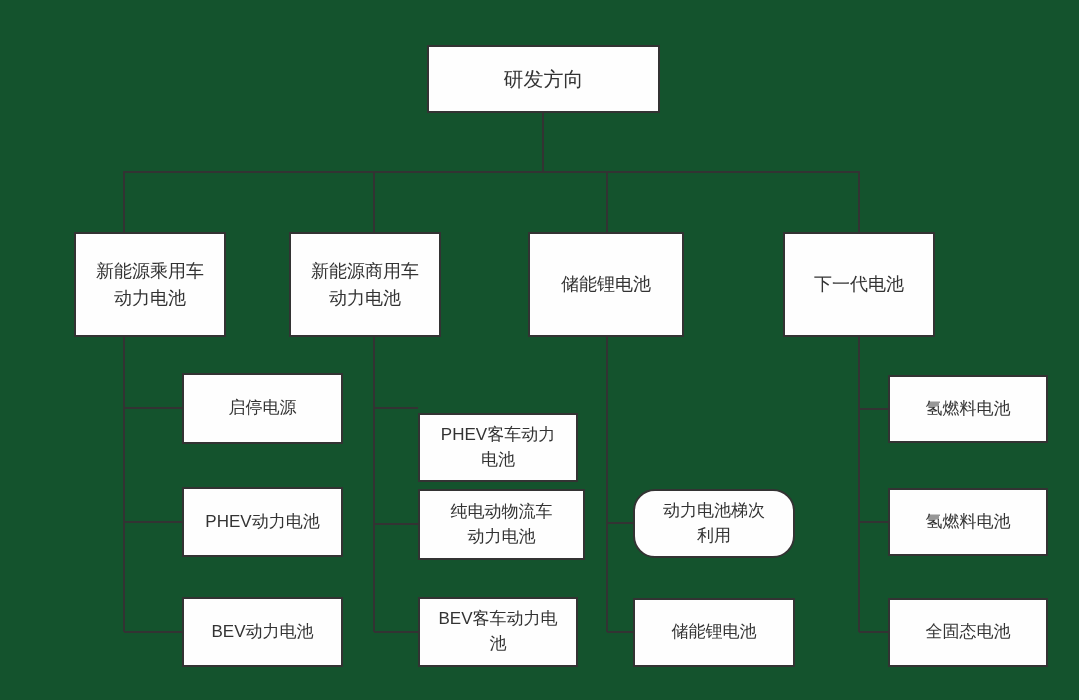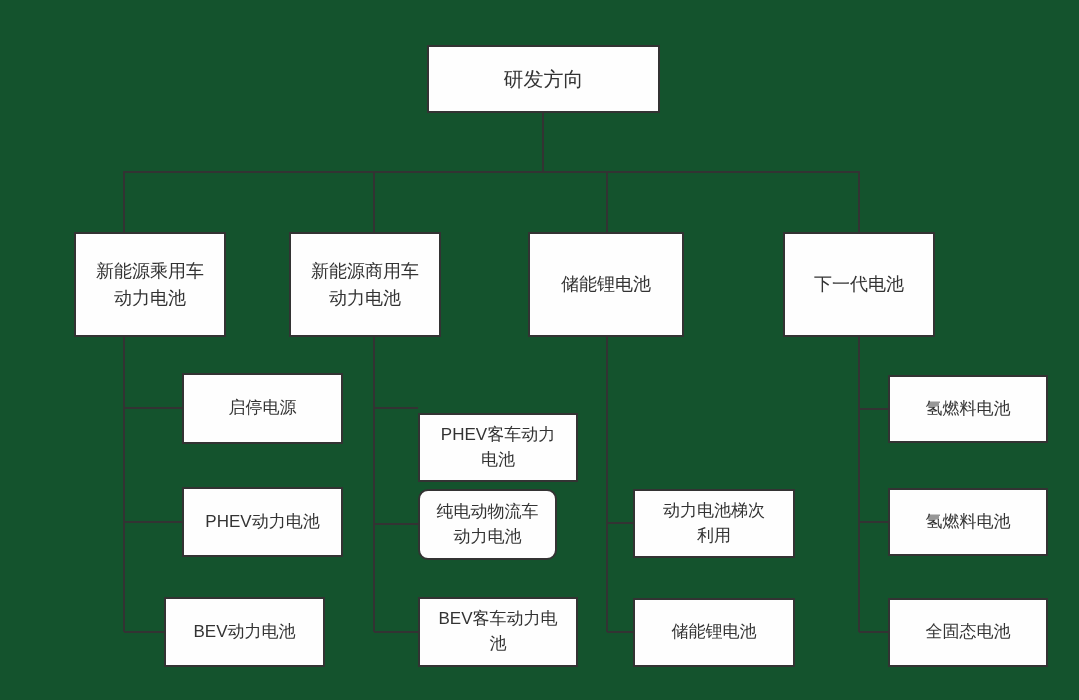--- a/index.html
+++ b/index.html
@@ -63,32 +63,32 @@
 动力电池</div>
 
   <div class="node lvl2" style="left:528px; top:232px; width:156px; height:105px;">储能锂电池</div>
 
   <div class="node lvl2" style="left:783px; top:232px; width:152px; height:105px;">下一代电池</div>
 
   <div class="node lvl3" style="left:182px; top:373px; width:161px; height:71px;">启停电源</div>
 
   <div class="node lvl3" style="left:182px; top:487px; width:161px; height:70px;">PHEV动力电池</div>
 
-  <div class="node lvl3" style="left:164px; top:597px; width:161px; height:70px;">BEV动力电池</div>
+  <div class="node lvl3" style="left:182px; top:597px; width:161px; height:70px;">BEV动力电池</div>
 
   <div class="node lvl3" style="left:418px; top:374px; width:160px; height:69px;margin-top:39px;">PHEV客车动力
 电池</div>
 
-  <div class="node lvl3" style="left:418px; top:489px; width:139px; height:71px;border-radius:10px;">纯电动物流车
+  <div class="node lvl3" style="left:418px; top:489px; width:167px; height:71px;">纯电动物流车
 动力电池</div>
 
   <div class="node lvl3" style="left:418px; top:597px; width:160px; height:70px;">BEV客车动力电
 池</div>
 
-  <div class="node lvl3" style="left:633px; top:489px; width:162px; height:69px;">动力电池梯次
+  <div class="node lvl3" style="left:633px; top:489px; width:162px; height:69px;border-radius:22px;">动力电池梯次
 利用</div>
 
   <div class="node lvl3" style="left:633px; top:598px; width:162px; height:69px;">储能锂电池</div>
 
   <div class="node lvl3" style="left:888px; top:375px; width:160px; height:68px;">氢燃料电池</div>
 
   <div class="node lvl3" style="left:888px; top:488px; width:160px; height:68px;">氢燃料电池</div>
 
   <div class="node lvl3" style="left:888px; top:598px; width:160px; height:69px;">全固态电池</div>
 

